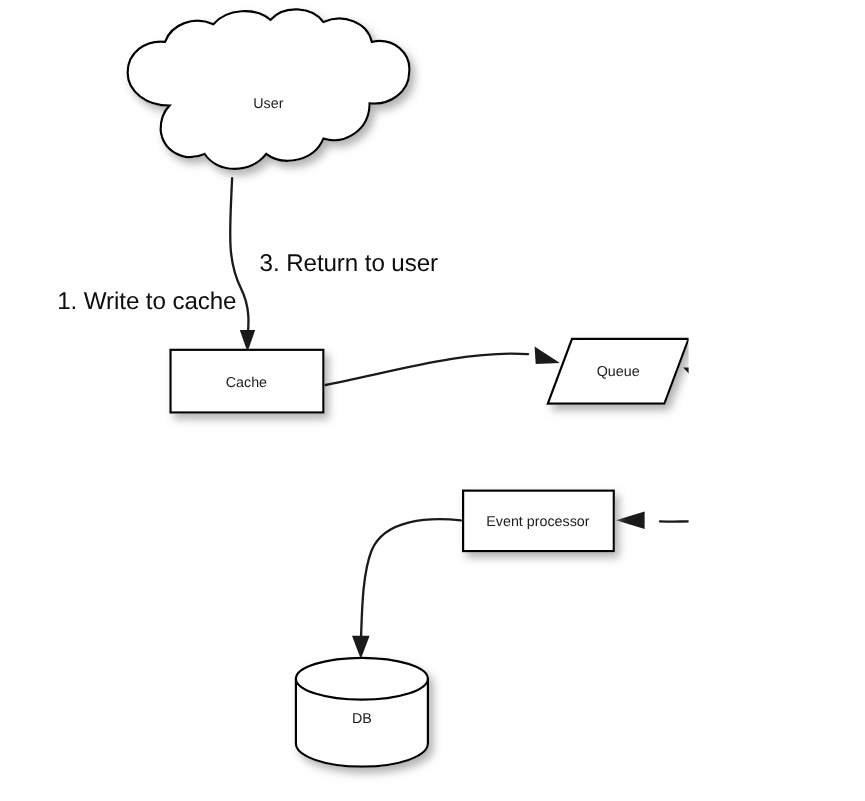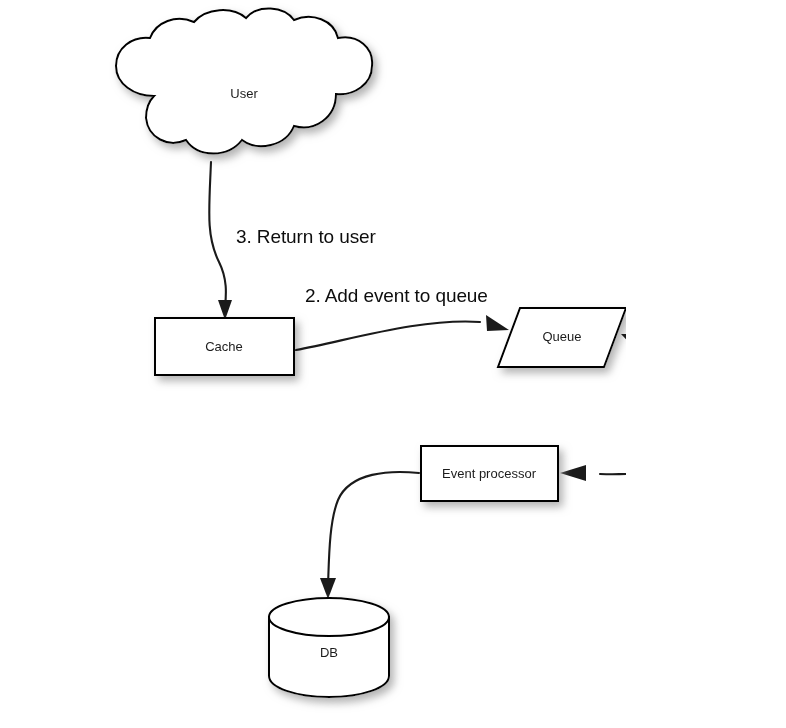--- a/index.html
+++ b/index.html
@@ -43,21 +43,21 @@
   .node-label {
     font-family: "Liberation Sans", sans-serif;
     font-size: 13px;
     fill: #1c1c1c;
     text-anchor: middle;
     dominant-baseline: middle;
   }
   .step-label {
     position: absolute;
     font-family: "Liberation Sans", sans-serif;
-    font-size: 19px;
+    font-size: 22px;
     color: #0d0d0d;
     white-space: nowrap;
     letter-spacing: -0.1px;
   }
 </style>
 </head>
 <body>
 
 <div id="canvas">
 
@@ -131,19 +131,19 @@
     <g>
       <g filter="url(#soft-shadow)">
         <path class="node-shape" d="M 269 617 L 269 676 A 60 21 0 0 0 389 676 L 389 617 Z"></path>
         <ellipse class="node-shape" cx="329" cy="617" rx="60" ry="19"></ellipse>
       </g>
       <text class="node-label" x="329" y="654">DB</text>
     </g>
 
   </svg>
 
+  <div class="step-label" style="left:52px; top:261px;">1. Write to cache</div>
 
-  <div class="step-label" style="left:305px; top:285px;">2. Add event to queue</div>
 
   <div class="step-label" style="left:236px; top:226px;">3. Return to user</div>
 
 
 </div>
 
 </body></html>

